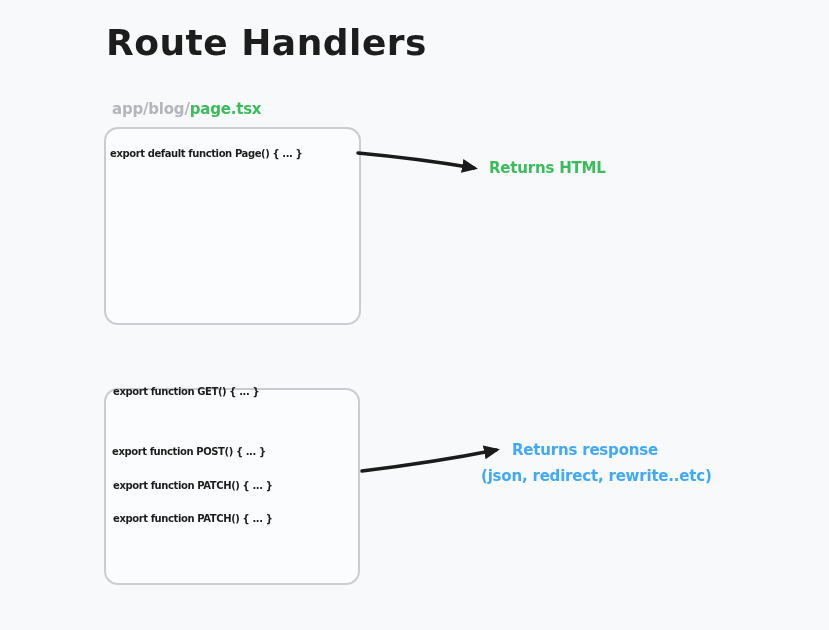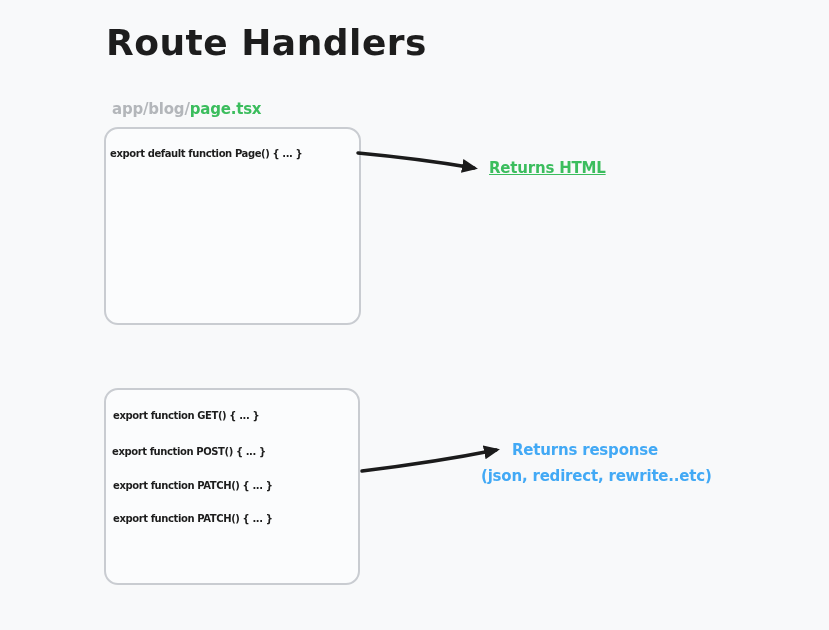--- a/index.html
+++ b/index.html
@@ -92,26 +92,26 @@
 
   <svg class="arrow-svg" style="left:352px; top:146px;" width="145" height="34">
     <defs>
       <marker id="ah1" markerUnits="userSpaceOnUse" markerWidth="16" markerHeight="14" refX="12" refY="7" orient="auto">
         <path d="M0,0 L16,7 L0,14 z" fill="#1b1b1b"></path>
       </marker>
     </defs>
     <path class="arrow-path" d="M6,7 Q70,13 122,22" marker-end="url(#ah1)"></path>
   </svg>
 
-  <div class="annotation green" style="left:489px; top:159px;text-decoration:underline;">Returns HTML</div>
+  <div class="annotation green" style="left:489px; top:159px;">Returns HTML</div>
 
 
   <div class="code-box" style="left:104px; top:388px; width:256px; height:197px;"></div>
 
-  <div class="code-line" style="left:113px; top:410px;">export function GET() { ... }</div>
+  <div class="code-line" style="left:113px; top:386px;">export function GET() { ... }</div>
   <div class="code-line" style="left:112px; top:446px;">export function POST() { ... }</div>
   <div class="code-line" style="left:113px; top:480px;">export function PATCH() { ... }</div>
   <div class="code-line" style="left:113px; top:513px;">export function PATCH() { ... }</div>
 
   <svg class="arrow-svg" style="left:356px; top:440px;" width="155" height="42">
     <defs>
       <marker id="ah2" markerUnits="userSpaceOnUse" markerWidth="16" markerHeight="14" refX="12" refY="7" orient="auto">
         <path d="M0,0 L16,7 L0,14 z" fill="#1b1b1b"></path>
       </marker>
     </defs>

